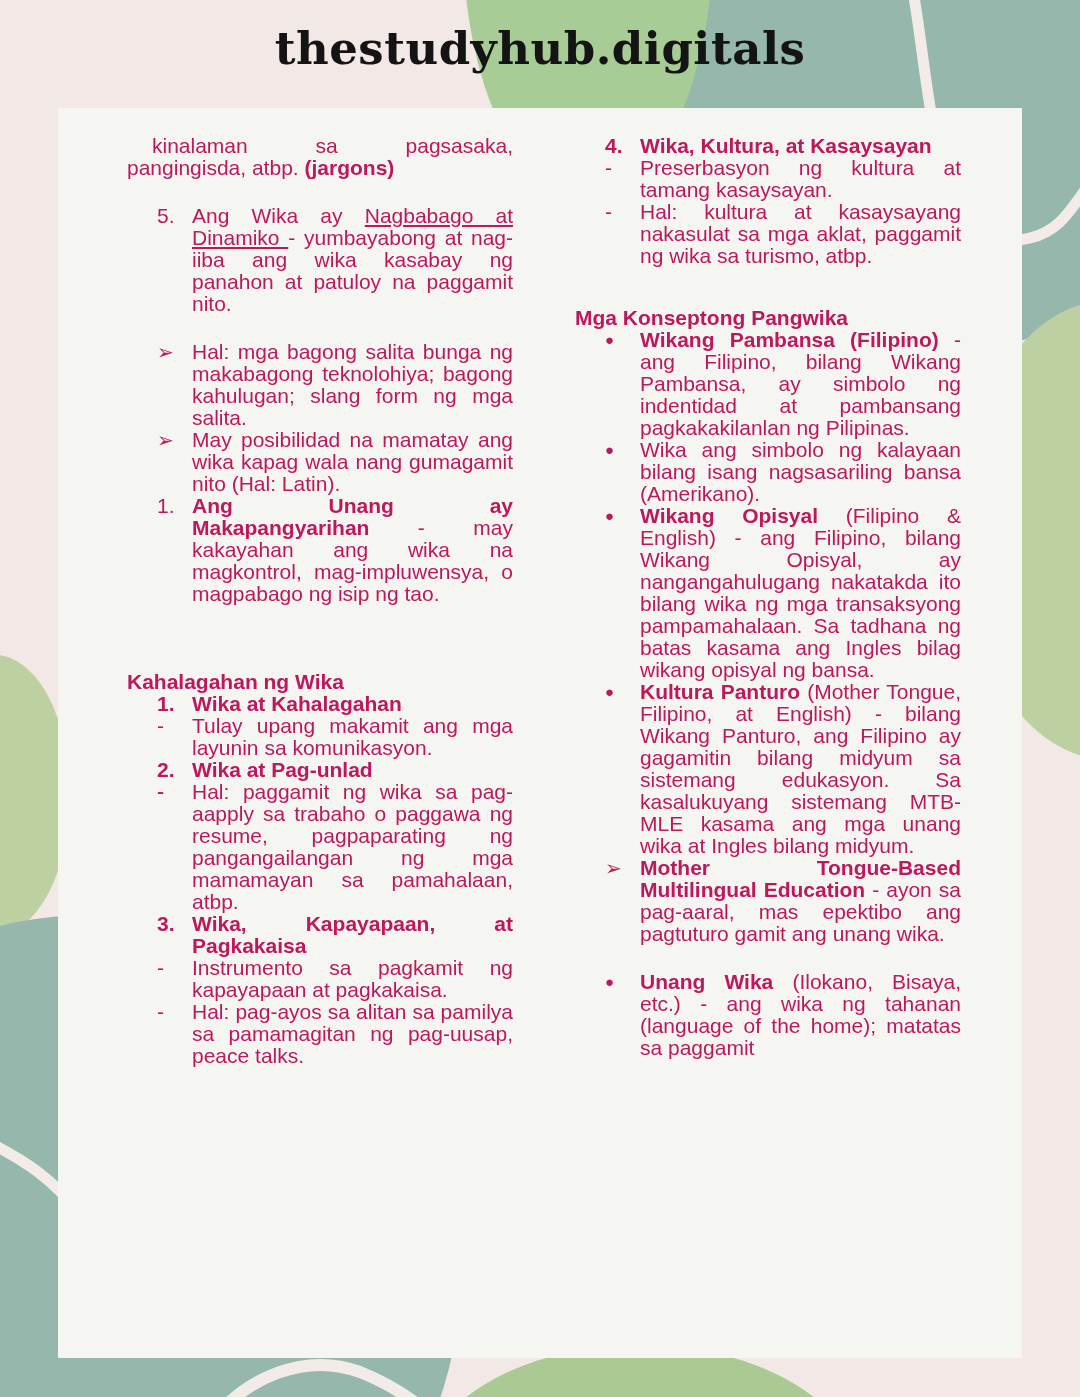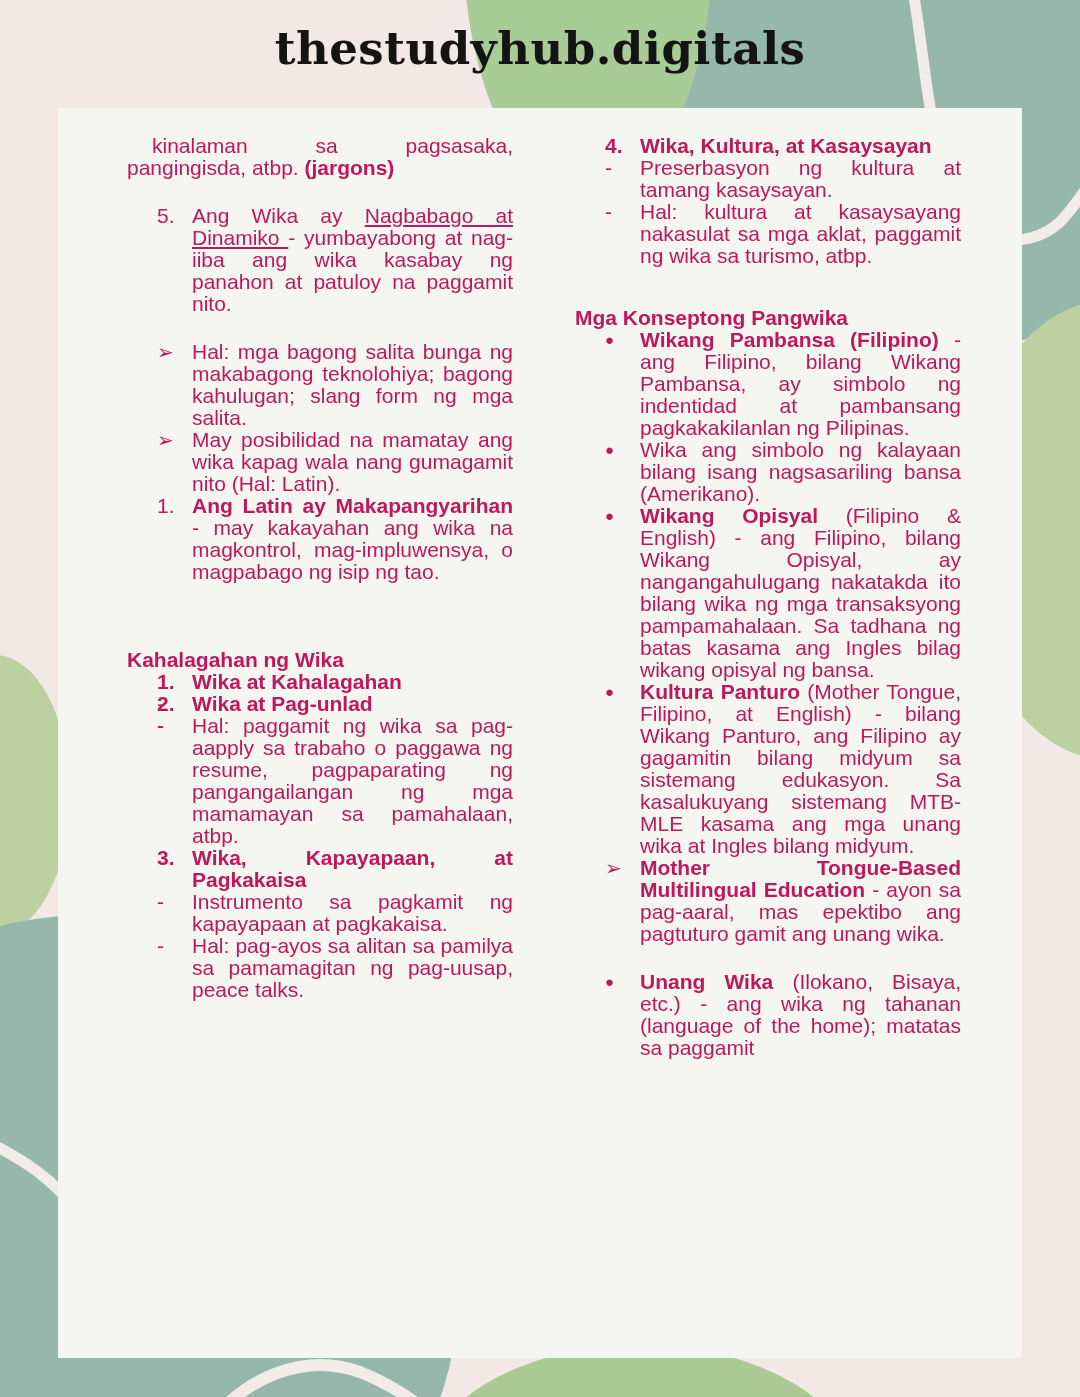--- a/index.html
+++ b/index.html
@@ -47,25 +47,25 @@
 
   <div class="paper"></div>
 
   <div class="col col-left">
       <div class="block hang"><span class="">kinalaman sa pagsasaka, pangingisda, atbp. </span><span class="b ">(jargons)</span></div>
       <div class="spacer"></div>
       <div class="block"><span class="marker">5.</span><span class="">Ang Wika ay </span><span class="u">Nagbabago at Dinamiko </span><span class="">- yumbayabong at nag-iiba ang wika kasabay ng panahon at patuloy na paggamit nito.</span></div>
       <div class="spacer"></div>
       <div class="block"><span class="marker arrow">➢</span><span class="">Hal: mga bagong salita bunga ng makabagong teknolohiya; bagong kahulugan; slang form ng mga salita.</span></div>
       <div class="block"><span class="marker arrow">➢</span><span class="">May posibilidad na mamatay ang wika kapag wala nang gumagamit nito (Hal: Latin).</span></div>
-      <div class="block"><span class="marker">1.</span><span class="b ">Ang Latin ay Makapangyarihan</span><span class=""> - may kakayahan ang wika na magkontrol, mag-impluwensya, o magpabago ng isip ng tao.</span></div>
+      <div class="block"><span class="marker">1.</span><span class="b ">Ang Unang ay Makapangyarihan</span><span class=""> - may kakayahan ang wika na magkontrol, mag-impluwensya, o magpabago ng isip ng tao.</span></div>
       <div class="spacer lg"></div>
       <div class="heading">Kahalagahan ng Wika</div>
       <div class="block"><span class="marker b">1.</span><span class="b ">Wika at Kahalagahan</span></div>
-      <div class="block"><span class="marker">-</span></div>
+      <div class="block"><span class="marker">-</span><span class="">Tulay upang makamit ang mga layunin sa komunikasyon.</span></div>
       <div class="block"><span class="marker b">2.</span><span class="b ">Wika at Pag-unlad</span></div>
       <div class="block"><span class="marker">-</span></div>
       <div class="block"><span class="marker">-</span></div>
       <div class="block"><span class="marker">-</span><span class="">Hal: paggamit ng wika sa pag-aapply sa trabaho o paggawa ng resume, pagpaparating ng pangangailangan ng mga mamamayan sa pamahalaan, atbp.</span></div>
       <div class="block"><span class="marker b">3.</span><span class="b ">Wika, Kapayapaan, at Pagkakaisa</span></div>
       <div class="block"><span class="marker">-</span><span class="">Instrumento sa pagkamit ng kapayapaan at pagkakaisa.</span></div>
       <div class="block"><span class="marker">-</span><span class="">Hal: pag-ayos sa alitan sa pamilya sa pamamagitan ng pag-uusap, peace talks.</span></div>
     </div>
   <div class="col col-right">
       <div class="block"><span class="marker b">4.</span><span class="b ">Wika, Kultura, at Kasaysayan</span></div>

